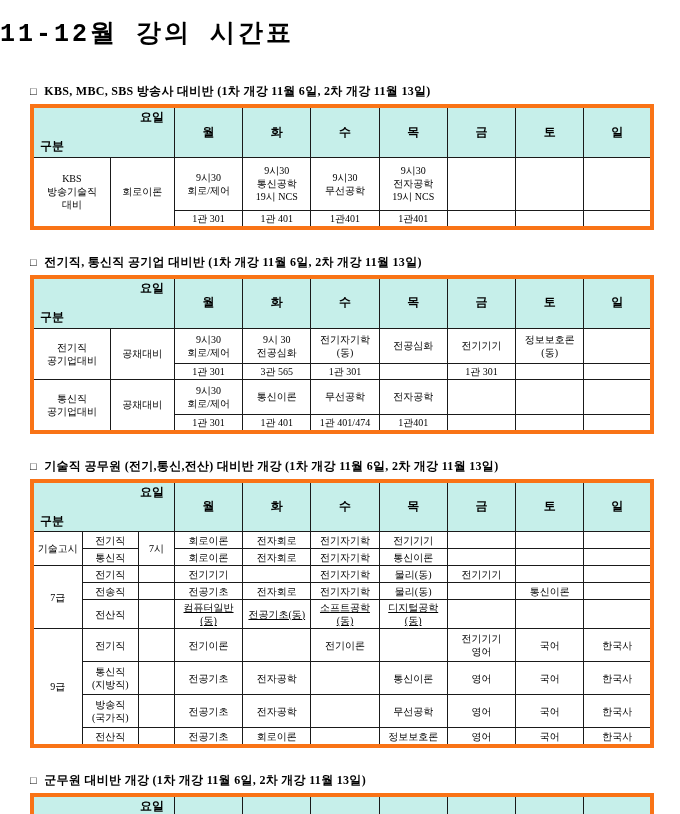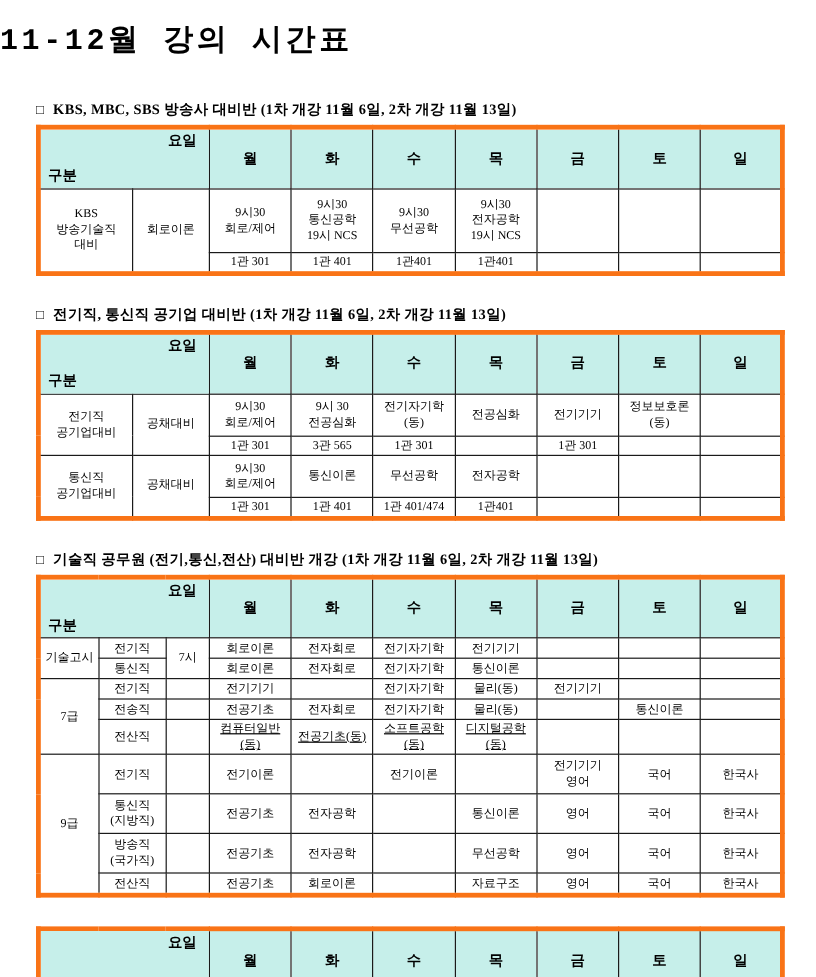--- a/index.html
+++ b/index.html
@@ -301,30 +301,34 @@
       <td>영어</td>
       <td>국어</td>
       <td>한국사</td>
     </tr>
     <tr class="r-s">
       <td>전산직</td>
       <td></td>
       <td>전공기초</td>
       <td>회로이론</td>
       <td></td>
-      <td>자료구조</td>
+      <td>정보보호론</td>
       <td>영어</td>
       <td>국어</td>
       <td>한국사</td>
     </tr>
   </tbody>
     </table>
 </section>
 
 <section class="tbl-sec">
+  <div class="tbl-title">
+    <span class="bullet">□</span>
+    <span>군무원 대비반 개강 (1차 개강 11월 6일, 2차 개강 11월 13일)</span>
+  </div>
   <table>
     <colgroup>
         <col class="c-n1">
         <col class="c-n2">
         <col class="c-n3">
         <col class="c-day">
         <col class="c-day">
         <col class="c-day">
         <col class="c-day">
         <col class="c-day">

